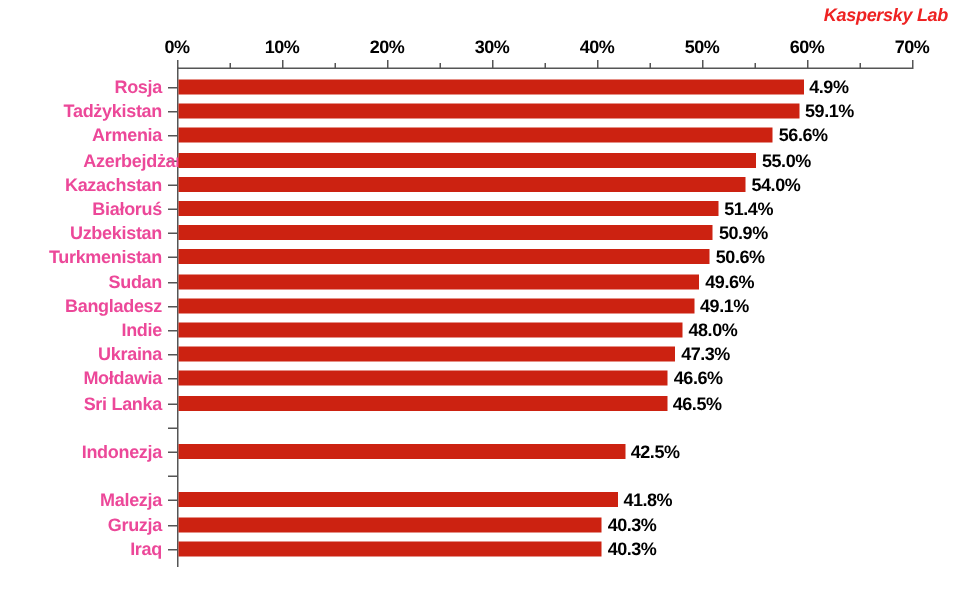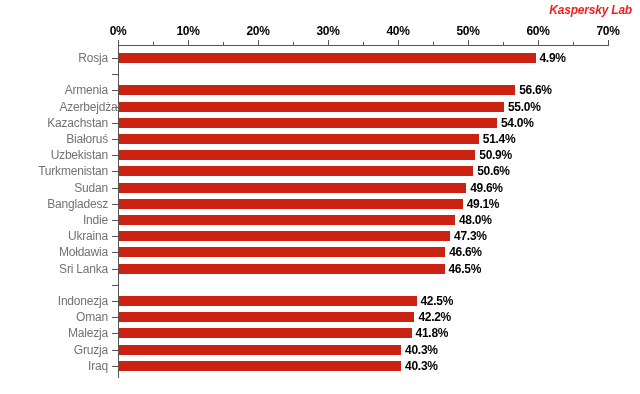--- a/index.html
+++ b/index.html
@@ -104,22 +104,22 @@
     left: 0;
     width: 640px;
     height: 16px;
   }
   .cat-label {
     position: absolute;
     right: 532px;          
     top: 0px;
     line-height: 16px;
     font-size: 12px;
-    font-weight: normal;
-    color: #737373;
+    font-weight: bold;
+    color: #ec4899;
     white-space: nowrap;
     letter-spacing: -0.2px;
   }
   .bar {
     position: absolute;
     left: 119px;
     top: 3px;
     height: 10px;
     background: #cc2211;
   }
@@ -191,20 +191,25 @@
       <div class="ytick" style="top: 349.6px;"></div>
       <div class="ytick" style="top: 365.8px;"></div>
     </div>
 
   <div id="plot-area">
       <div class="bar-row" style="top: 50px;">
         <div class="cat-label">Rosja</div>
         <div class="bar" style="width: 416.5px; background: rgb(204, 34, 17);"></div>
         <div class="bar-value" style="left: 539.5px;">4.9%</div>
       </div>
+      <div class="bar-row" style="top: 66.2px;">
+        <div class="cat-label">Tadżykistan</div>
+        <div class="bar" style="width: 413.7px; background: rgb(204, 34, 17);"></div>
+        <div class="bar-value" style="left: 536.7px;">59.1%</div>
+      </div>
       <div class="bar-row" style="top: 82.4px;">
         <div class="cat-label">Armenia</div>
         <div class="bar" style="width: 396.2px; background: rgb(204, 34, 17);"></div>
         <div class="bar-value" style="left: 519.2px;">56.6%</div>
       </div>
       <div class="bar-row" style="top: 98.6px; padding-left: 16px;">
         <div class="cat-label">Azerbejdżan</div>
         <div class="bar" style="width: 385px; background: rgb(204, 34, 17);"></div>
         <div class="bar-value" style="left: 508px;">55.0%</div>
       </div>
@@ -256,25 +261,20 @@
       <div class="bar-row" style="top: 260.6px;">
         <div class="cat-label">Sri Lanka</div>
         <div class="bar" style="width: 325.5px; background: rgb(204, 34, 17);"></div>
         <div class="bar-value" style="left: 448.5px;">46.5%</div>
       </div>
       <div class="bar-row" style="top: 293px;">
         <div class="cat-label">Indonezja</div>
         <div class="bar" style="width: 297.5px; background: rgb(204, 34, 17);"></div>
         <div class="bar-value" style="left: 420.5px;">42.5%</div>
       </div>
-      <div class="bar-row" style="top: 309.2px;">
-        <div class="cat-label">Oman</div>
-        <div class="bar" style="width: 295.4px; background: rgb(204, 34, 17);"></div>
-        <div class="bar-value" style="left: 418.4px;">42.2%</div>
-      </div>
       <div class="bar-row" style="top: 325.4px;">
         <div class="cat-label">Malezja</div>
         <div class="bar" style="width: 292.6px; background: rgb(204, 34, 17);"></div>
         <div class="bar-value" style="left: 415.6px;">41.8%</div>
       </div>
       <div class="bar-row" style="top: 341.6px;">
         <div class="cat-label">Gruzja</div>
         <div class="bar" style="width: 282.1px; background: rgb(204, 34, 17);"></div>
         <div class="bar-value" style="left: 405.1px;">40.3%</div>
       </div>

